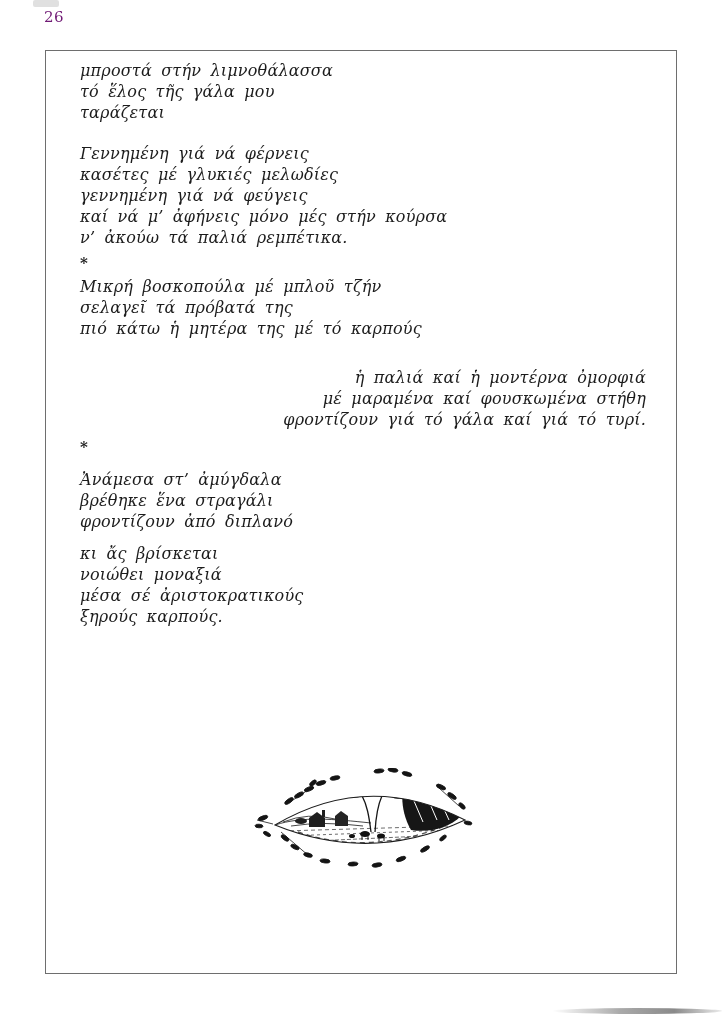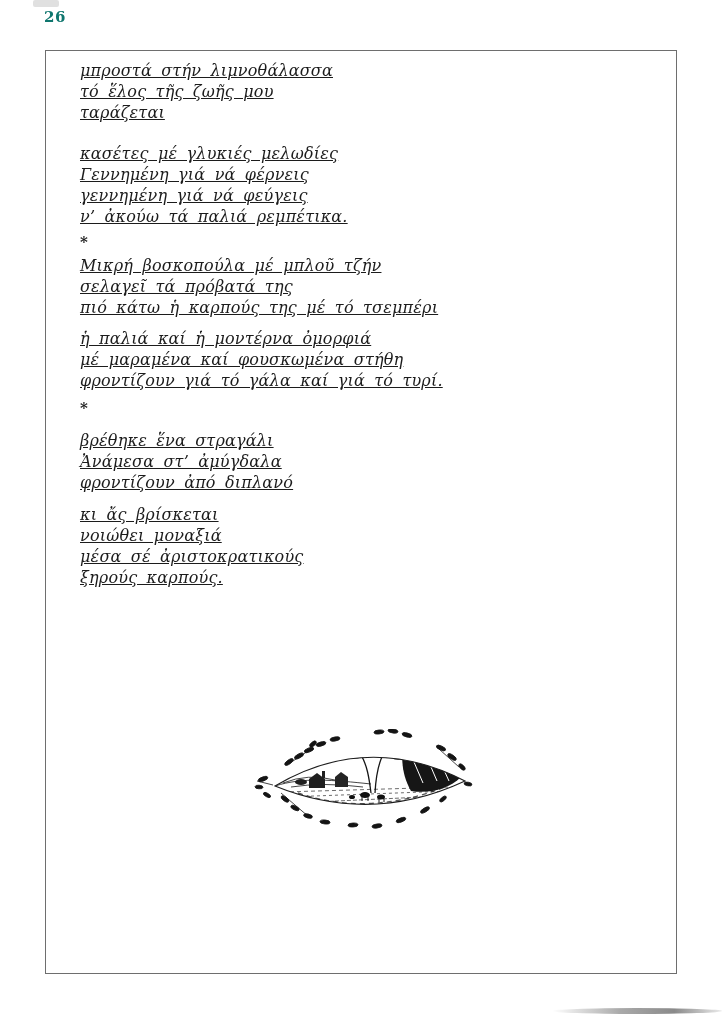--- a/index.html
+++ b/index.html
@@ -6,43 +6,43 @@
   body {
     width: 722px; height: 1024px;
     background: #ffffff;
     position: relative;
     font-family: "DejaVu Serif", serif;
     color: #1c1c1c;
     overflow: hidden;
   }
   .page-number {
     position: absolute; left: 44px; top: 8px;
-    font-size: 15px; font-weight: bold; font-style: normal;
-    letter-spacing: .5px; color: #0f766e;
+    font-size: 15px; font-weight: normal; font-style: normal;
+    letter-spacing: .5px; color: #701a75;
   }
   .frame {
     position: absolute; left: 45px; top: 50px;
     width: 632px; height: 924px;
     border: 1px solid #6e6e6e;
     box-sizing: border-box;
   }
   .poem {
     position: absolute; left: 34px; top: 0;
     width: 566px; padding-top: 9px;
     font-style: italic;
     font-size: 16px; line-height: 21px;
     word-spacing: 4px; letter-spacing: .2px;
   }
   .stanza { margin: 0; }
-  .line { display: block; white-space: nowrap; text-decoration: underline; }
+  .line { display: block; white-space: nowrap; }
   .asterisk {
     margin: 0; font-style: normal; font-weight: bold;
     font-size: 15px; line-height: 21px; letter-spacing: 0;
   }
-  .mt20 { margin-top: 20px; } .mt18 { margin-top: 10px; }
+  .mt20 { margin-top: 20px; } .mt18 { margin-top: 28px; text-align: right; }
   .mt14 { margin-top: 2px; } .mt11 { margin-top: 11px; }
   .mt7  { margin-top: 7px; }  .mt5  { margin-top: 5px; }
   .vignette { width: 220px; height: 100px; margin: 141px auto 0; }
   .vignette svg { display: block; }
   .smudge-top-left {
     position: absolute; left: 33px; top: 0;
     width: 26px; height: 7px; background: #c6c6c6;
     opacity: .55; border-radius: 2px;
   }
   .smudge-bottom-right {
@@ -59,50 +59,51 @@
 
   <div class="smudge-top-left"></div>
 
   <div class="page-number">26</div>
 
   <div class="frame">
     <div class="poem">
 
       <p class="stanza">
         <span class="line">μπροστά στήν λιμνοθάλασσα</span>
-        <span class="line">τό ἕλος τῆς ζωῆς μου</span>
+        <span class="line">τό ἕλος τῆς γάλα μου</span>
         <span class="line">ταράζεται</span>
       </p>
 
       <p class="stanza mt20">
+        <span class="line">Γεννημένη γιά νά φέρνεις</span>
         <span class="line">κασέτες μέ γλυκιές μελωδίες</span>
-        <span class="line">Γεννημένη γιά νά φέρνεις</span>
         <span class="line">γεννημένη γιά νά φεύγεις</span>
+        <span class="line">καί νά μ’ ἀφήνεις μόνο μές στήν κούρσα</span>
         <span class="line">ν’ ἀκούω τά παλιά ρεμπέτικα.</span>
       </p>
 
       <p class="asterisk mt5">*</p>
 
       <p class="stanza mt14">
         <span class="line">Μικρή βοσκοπούλα μέ μπλοῦ τζήν</span>
         <span class="line">σελαγεῖ τά πρόβατά της</span>
-        <span class="line">πιό κάτω ἡ καρπούς της μέ τό τσεμπέρι</span>
+        <span class="line">πιό κάτω ἡ μητέρα της μέ τό καρπούς</span>
       </p>
 
       <p class="stanza mt18">
         <span class="line">ἡ παλιά καί ἡ μοντέρνα ὀμορφιά</span>
         <span class="line">μέ μαραμένα καί φουσκωμένα στήθη</span>
         <span class="line">φροντίζουν γιά τό γάλα καί γιά τό τυρί.</span>
       </p>
 
       <p class="asterisk mt7">*</p>
 
       <p class="stanza mt11">
+        <span class="line">Ἀνάμεσα στ’ ἀμύγδαλα</span>
         <span class="line">βρέθηκε ἕνα στραγάλι</span>
-        <span class="line">Ἀνάμεσα στ’ ἀμύγδαλα</span>
         <span class="line">φροντίζουν ἀπό διπλανό</span>
       </p>
 
       <p class="stanza mt11">
         <span class="line">κι ἄς βρίσκεται</span>
         <span class="line">νοιώθει μοναξιά</span>
         <span class="line">μέσα σέ ἀριστοκρατικούς</span>
         <span class="line">ξηρούς καρπούς.</span>
       </p>
 

